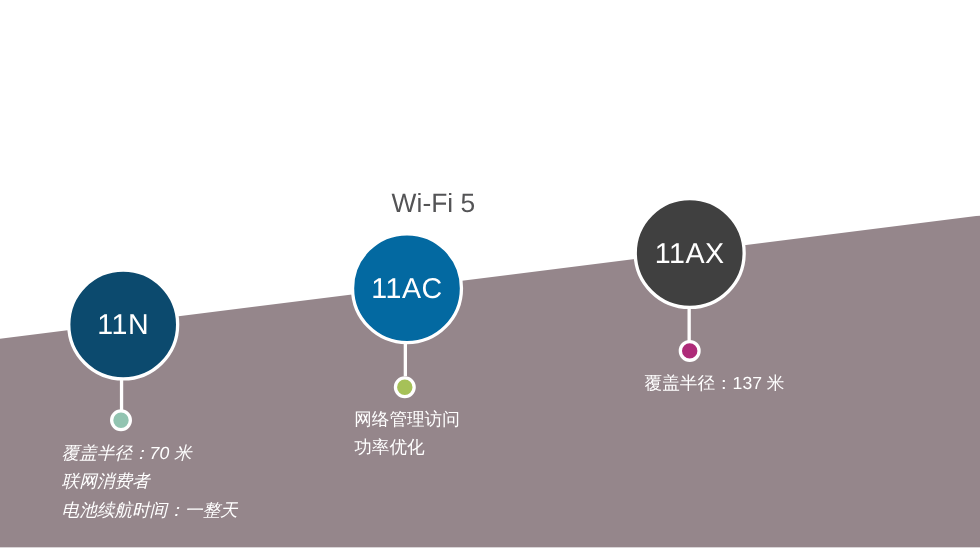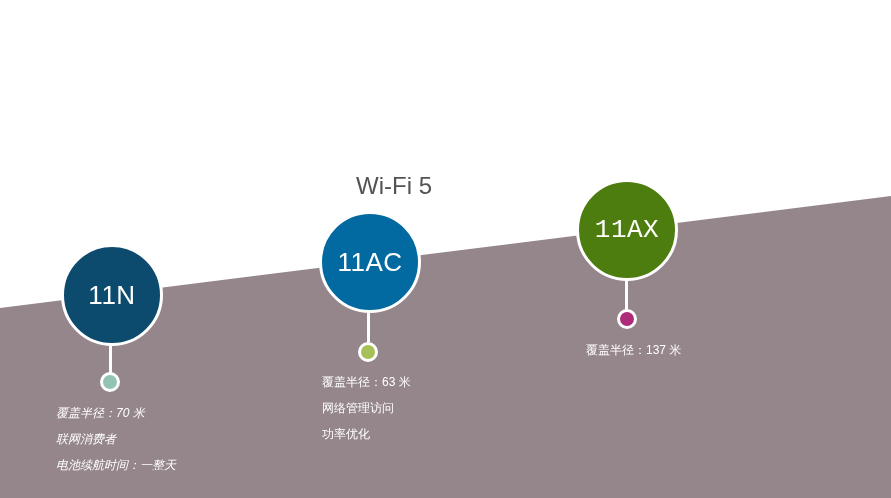--- a/index.html
+++ b/index.html
@@ -57,21 +57,21 @@
   }
   .dot {
     position: absolute;
     width: 14px;
     height: 14px;
     border: 3px solid #ffffff;
     border-radius: 50%;
   }
   .details {
     position: absolute;
-    font-size: 12px;
+    font-size: 16px;
     line-height: 26px;
     color: #ffffff;
     white-space: nowrap;
   }
   
   .n1-label  { left: 72px;  top: 202px; }
   .n1-bubble { left: 61px;  top: 244px; }
   .n1-stem   { left: 109px; top: 344px; height: 31px; }
   .n1-dot    { left: 100px; top: 372px; }
   .n1-details{ left: 56px;  top: 400px; font-style: italic; }
@@ -107,26 +107,25 @@
     <div>电池续航时间：一整天</div>
   </div>
 
   <div class="node-label n2-label">Wi-Fi 5</div>
   <div class="bubble n2-bubble" style="background: #0369a1;">
     <span>11AC</span>
   </div>
   <div class="stem n2-stem"></div>
   <div class="dot n2-dot" style="background: rgb(166, 193, 88);"></div>
   <div class="details n2-details">
-    <div>覆盖半径：63 米</div>
     <div>网络管理访问</div>
     <div>功率优化</div>
   </div>
 
-  <div class="bubble n3-bubble" style="background: #4d7c0f; font-family: Liberation Mono, monospace;">
+  <div class="bubble n3-bubble" style="background: #404040;">
     <span>11AX</span>
   </div>
   <div class="stem n3-stem"></div>
   <div class="dot n3-dot" style="background: rgb(174, 43, 121);"></div>
   <div class="details n3-details">
     <div>覆盖半径：137 米</div>
     <div></div>
   </div>
 
 </div>

